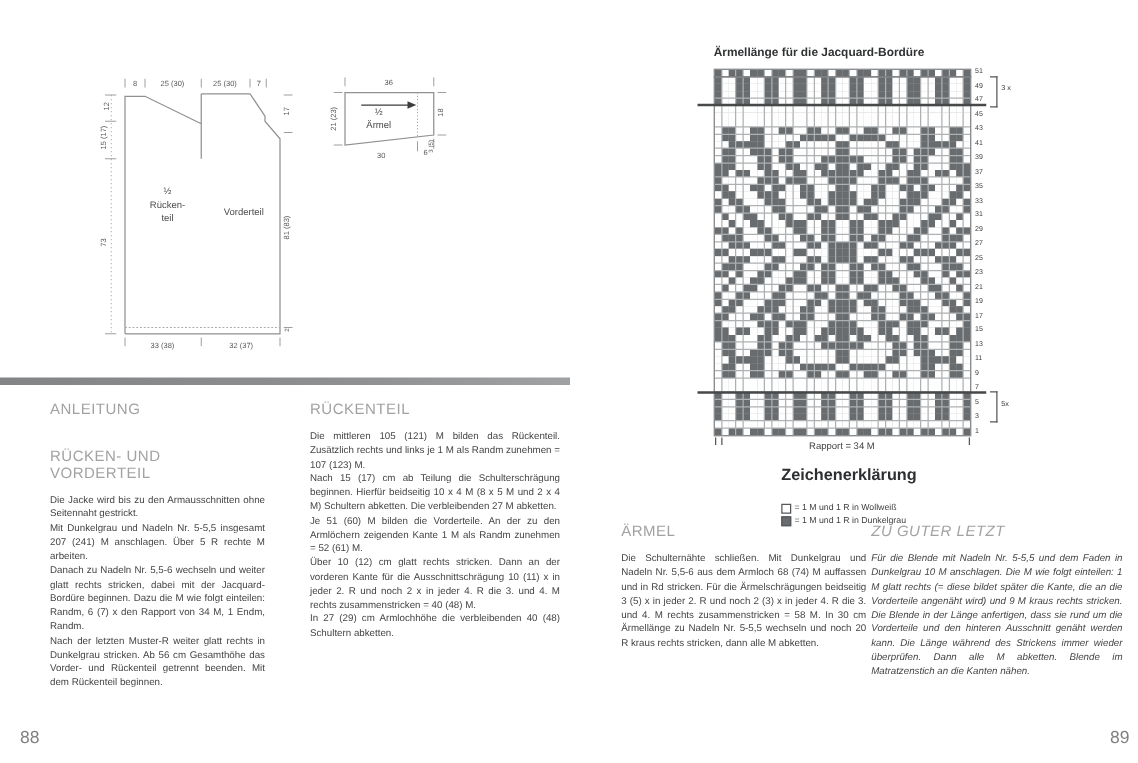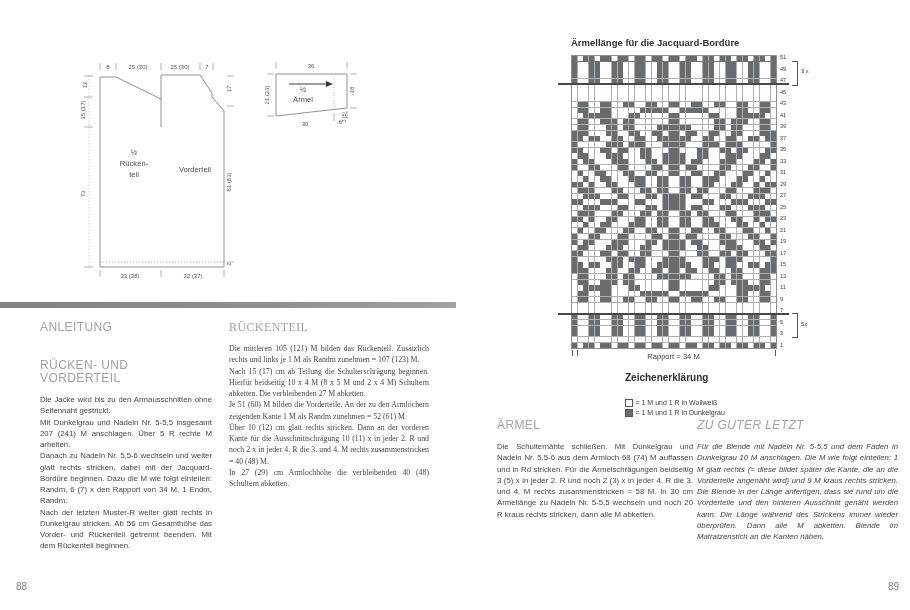--- a/index.html
+++ b/index.html
@@ -6,40 +6,40 @@
   .spread{position:relative;width:910px;height:610px;background:#ffffff;overflow:hidden;
           font-family:"Liberation Sans",sans-serif;}
   
   .divider-bar{position:absolute;left:0;top:302px;width:456px;height:5.5px;
                background:linear-gradient(to right,#828486,#8d8f91 60%,#9fa1a3);}
   
   .textcol{position:absolute;}
   .block-h{font-size:12px;line-height:13px;color:#a2a2a2;letter-spacing:.4px;margin:0 0 9px;font-weight:400;}
   .block-h:not(:first-child){margin-top:25px;}
   .block-p{font-size:7.8px;line-height:11.25px;text-align:justify;color:#454545;margin:0;}
-  .pagenum{position:absolute;font-size:10px;color:#7e8082;}
+  .pagenum{position:absolute;font-size:14px;color:#7e8082;}
   
   .chart-title{position:absolute;left:571px;top:37px;font-size:9.5px;font-weight:bold;color:#303234;}
   .chart-grid{position:absolute;left:571px;top:55px;display:grid;
               grid-template-columns:repeat(36,5.1px);grid-auto-rows:5.15px;gap:0.6px;
               background:#aeb1b3;border:1px solid #8b8d8f;}
   .cell{width:5.1px;height:5.15px;}
   .cell.light{background:#fefefe;}
   .cell.dark{background:#696c6e;}
   .hline{position:absolute;background:#46484a;height:1.7px;}
   .hline.thin{height:1.1px;background:#707376;}
   .rowlabel{position:absolute;font-size:5.6px;color:#3c3e40;line-height:5.75px;width:14px;}
   .bracket{position:absolute;width:5px;border:0.9px solid #55575a;border-left:none;}
   .bracket-label{position:absolute;font-size:5.8px;color:#3c3e40;}
   .rapport-tick{position:absolute;width:0.9px;height:6px;background:#55575a;top:350px;}
   .rapport-label{position:absolute;top:352px;left:571px;width:205px;text-align:center;
                  font-size:7.6px;color:#3f4143;}
   
   .legend{position:absolute;left:625px;top:372px;}
-  .legend-title{font-size:10px;font-weight:bold;color:#2c2e30;margin-bottom:16px;}
+  .legend-title{font-size:13px;font-weight:bold;color:#2c2e30;margin-bottom:16px;}
   .legend-row{display:flex;align-items:center;margin-top:2.5px;}
   .swatch{width:5.5px;height:5.5px;border:0.8px solid #55575a;margin-right:3px;flex:none;}
   .swatch.light{background:#ffffff;}
   .swatch.dark{background:#696c6e;}
   .legend-text{font-size:7px;color:#3f4143;}
   
   svg text{font-family:"Liberation Sans",sans-serif;}
   .dim{font-size:6px;fill:#55575a;}
   .dim-small{font-size:5px;fill:#55575a;}
   .piece{font-size:7.6px;fill:#4a4c4e;}
@@ -115,21 +115,21 @@
   <div class="divider-bar"></div>
 
   <div class="textcol" style="left:40px;top:321px;width:172px;">
       <h3 class="block-h">ANLEITUNG</h3>
       <h3 class="block-h">RÜCKEN- UND VORDERTEIL</h3>
       <p class="block-p">Die Jacke wird bis zu den Armausschnitten ohne Seitennaht gestrickt.</p>
       <p class="block-p">Mit Dunkelgrau und Nadeln Nr. 5-5,5 insgesamt 207 (241) M anschlagen. Über 5 R rechte M arbeiten.</p>
       <p class="block-p">Danach zu Nadeln Nr. 5,5-6 wechseln und weiter glatt rechts stricken, dabei mit der Jacquard-Bordüre beginnen. Dazu die M wie folgt einteilen: Randm, 6 (7) x den Rapport von 34 M, 1 Endm, Randm.</p>
       <p class="block-p">Nach der letzten Muster-R weiter glatt rechts in Dunkelgrau stricken. Ab 56 cm Gesamthöhe das Vorder- und Rückenteil getrennt beenden. Mit dem Rückenteil beginnen.</p>
     </div>
-  <div class="textcol" style="left:229px;top:321px;width:200px;font-family:Liberation Serif, serif;">
+  <div class="textcol" style="left:248px;top:321px;width:200px;">
       <h3 class="block-h">RÜCKENTEIL</h3>
       <p class="block-p">Die mittleren 105 (121) M bilden das Rückenteil. Zusätzlich rechts und links je 1 M als Randm zunehmen = 107 (123) M.</p>
       <p class="block-p">Nach 15 (17) cm ab Teilung die Schulterschrägung beginnen. Hierfür beidseitig 10 x 4 M (8 x 5 M und 2 x 4 M) Schultern abketten. Die verbleibenden 27 M abketten.</p>
       <p class="block-p">Je 51 (60) M bilden die Vorderteile. An der zu den Armlöchern zeigenden Kante 1 M als Randm zunehmen = 52 (61) M.</p>
       <p class="block-p">Über 10 (12) cm glatt rechts stricken. Dann an der vorderen Kante für die Ausschnittschrägung 10 (11) x in jeder 2. R und noch 2 x in jeder 4. R die 3. und 4. M rechts zusammenstricken = 40 (48) M.</p>
       <p class="block-p">In 27 (29) cm Armlochhöhe die verbleibenden 40 (48) Schultern abketten.</p>
     </div>
 
   <div class="pagenum" style="left:16px;top:581px;">88</div>
 

